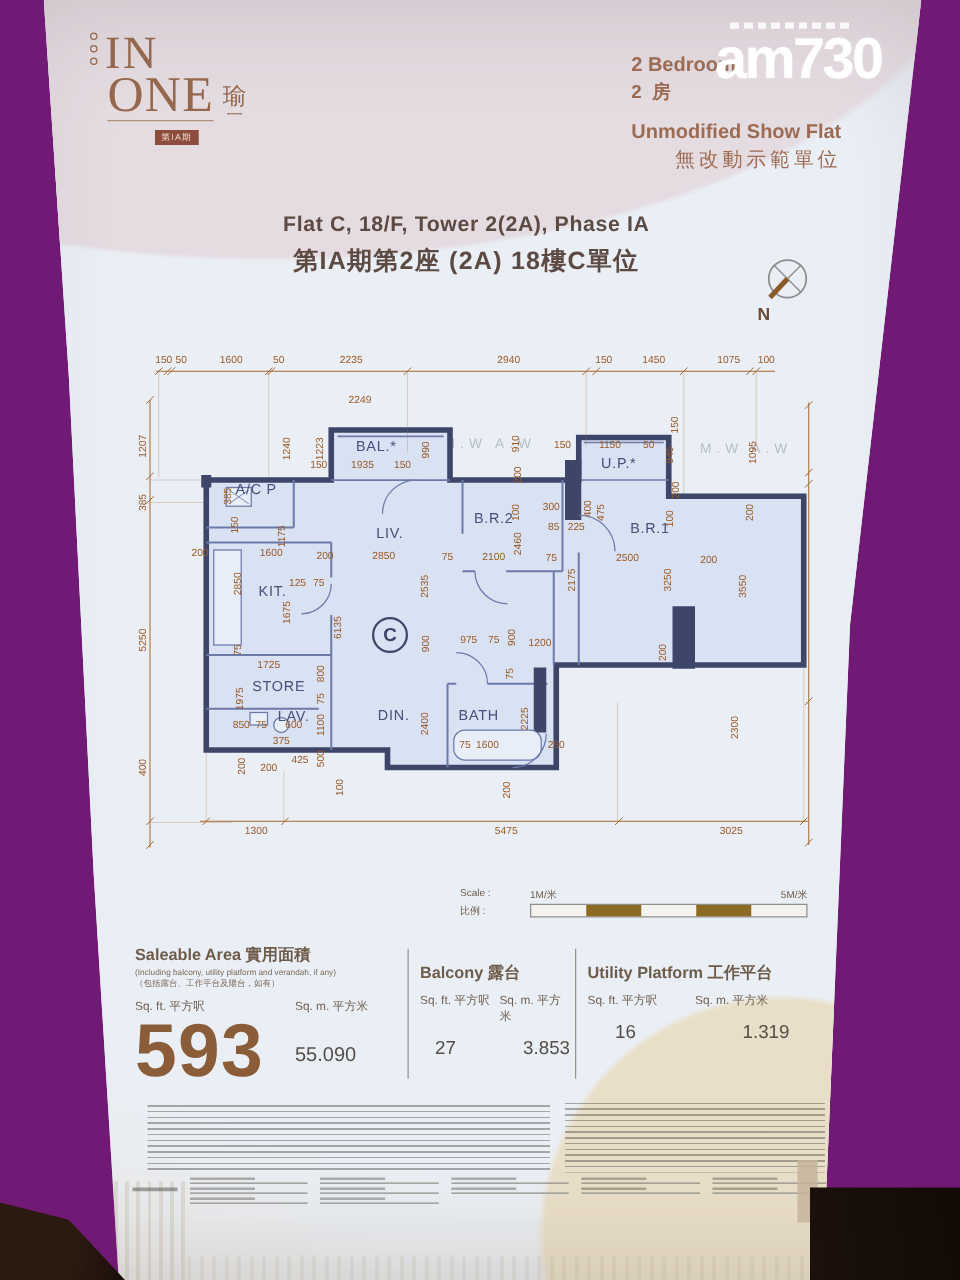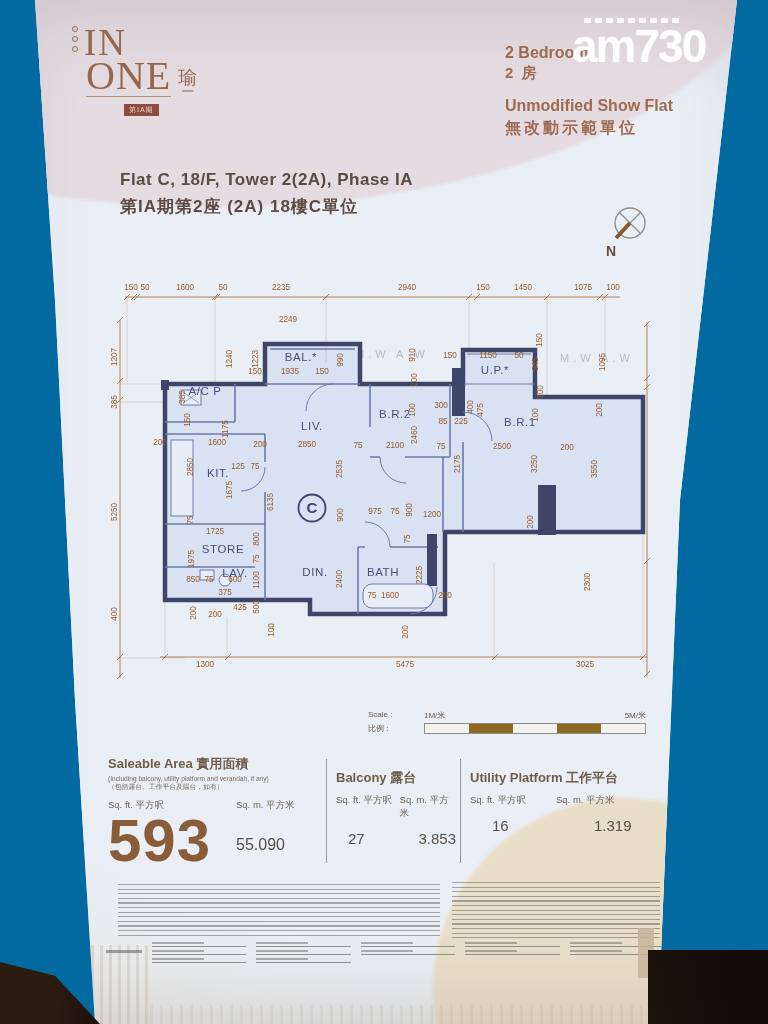--- a/index.html
+++ b/index.html
@@ -1,17 +1,17 @@
 <!DOCTYPE html>
 <html><head>
 <meta charset="utf-8">
 <style>
   html,body{margin:0;padding:0;background:#000;}
   #stage{position:relative;width:768px;height:1024px;overflow:hidden;
-         background:#0369a1;font-family:"Liberation Sans",sans-serif;}
+         background:#701a75;font-family:"Liberation Sans",sans-serif;}
   
   .floor-left{position:absolute;left:0;top:955px;width:100px;height:69px;
     background:linear-gradient(100deg,#2b1a10 0 60%,#1a0f09 100%);
     clip-path:polygon(0 10%,55% 30%,100% 100%,0 100%);}
   .floor-right{position:absolute;right:0;top:950px;width:120px;height:74px;
     background:linear-gradient(80deg,#1c110b,#120a06);}
   .wood-sliver{position:absolute;left:638px;top:928px;width:16px;height:50px;background:#c6b49b;opacity:.85;}
   
   #board{position:absolute;inset:0;
     clip-path:polygon(35px 0px,737px 0px,680px 500px,658px 1024px,95px 1024px,75px 700px,55px 300px);
@@ -35,31 +35,31 @@
   .logo-one{font-family:"Liberation Serif",serif;font-size:40px;line-height:.9;letter-spacing:1px;font-weight:400;border-bottom:1px solid #b09078;padding-bottom:2px;}
   .logo-zh{display:flex;flex-direction:column;align-items:center;color:#95674c;}
   .logo-zh .c1{font-size:19px;line-height:1;}
   .logo-zh .c2{font-size:13px;line-height:.8;}
   .logo-badge{margin:7px 0 0 52px;background:#8d4d3e;color:#ecd9c9;font-size:7px;
     padding:1px 5px;display:inline-block;letter-spacing:1px;}
   .hdr-right{position:absolute;left:505px;top:44px;color:#9c6b51;}
   .hdr-right .l1{font-size:16px;font-weight:bold;}
   .hdr-right .l2{font-size:15px;font-weight:bold;margin-top:2px;letter-spacing:2px;}
   .hdr-right .l3{font-size:16px;font-weight:bold;margin-top:14px;}
-  .hdr-right .l4{font-size:16px;font-weight:bold;margin-top:3px;letter-spacing:3px;}
+  .hdr-right .l4{font-size:16px;font-weight:normal;margin-top:3px;letter-spacing:3px;text-align:right;}
   
   .am730{position:absolute;left:572px;top:18px;color:#fff;z-index:9;}
   .am730 .tag{height:5px;width:96px;margin-left:12px;opacity:.85;
     background:repeating-linear-gradient(90deg,#fff 0 7px,rgba(255,255,255,0) 7px 11px);}
   .am730 .word{font-size:46px;font-weight:900;letter-spacing:-2px;line-height:1;
     text-shadow:0 0 2px rgba(255,255,255,.4);}
   
-  .title{position:absolute;left:120px;top:170px;width:530px;text-align:left;color:#5d4a42;}
+  .title{position:absolute;left:108px;top:170px;width:530px;text-align:center;color:#5d4a42;}
   .title .en{font-size:17px;font-weight:bold;letter-spacing:.5px;}
-  .title .zh{font-size:17px;font-weight:bold;margin-top:5px;letter-spacing:1px;}
+  .title .zh{font-size:20px;font-weight:bold;margin-top:5px;letter-spacing:1px;}
   
   .compass{position:absolute;left:598px;top:202px;}
   
   .plan{position:absolute;left:105px;top:262px;}
   .dim{font-size:8.2px;fill:#9a5a26;text-anchor:middle;font-family:"Liberation Sans",sans-serif;}
   .room{font-size:11.5px;fill:#44507a;text-anchor:middle;letter-spacing:.6px;font-family:"Liberation Sans",sans-serif;}
   .pwm{font-size:11px;fill:#aab1bd;letter-spacing:4px;opacity:.8;font-family:"Liberation Sans",sans-serif;}
   
   .scalebar{position:absolute;left:368px;top:710px;width:278px;color:#6a5846;font-size:8px;}
   .scale-row1{display:flex;}

